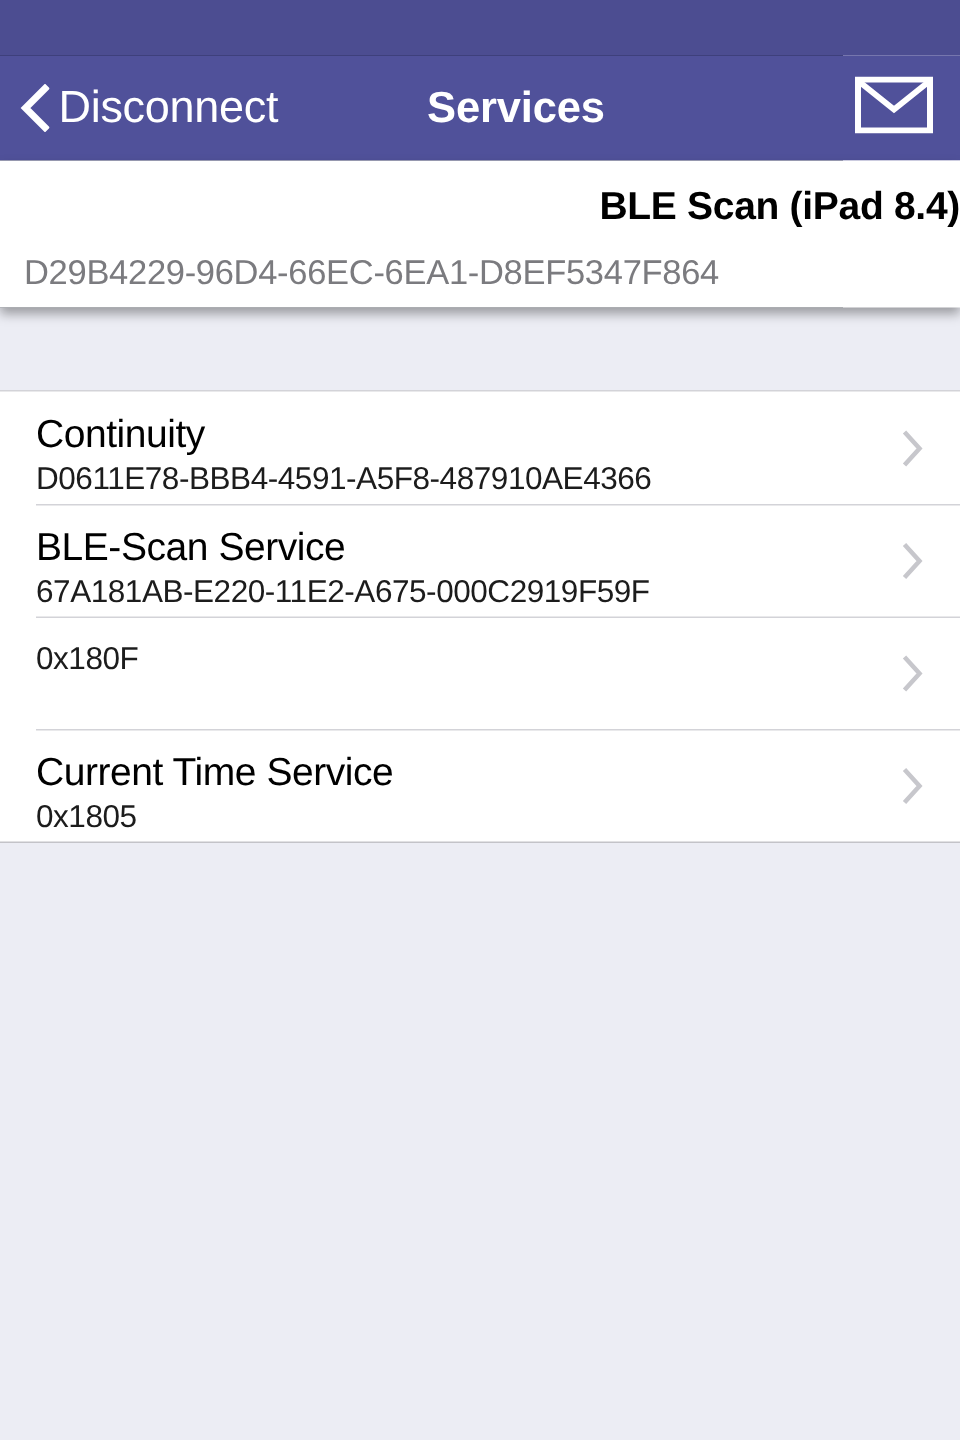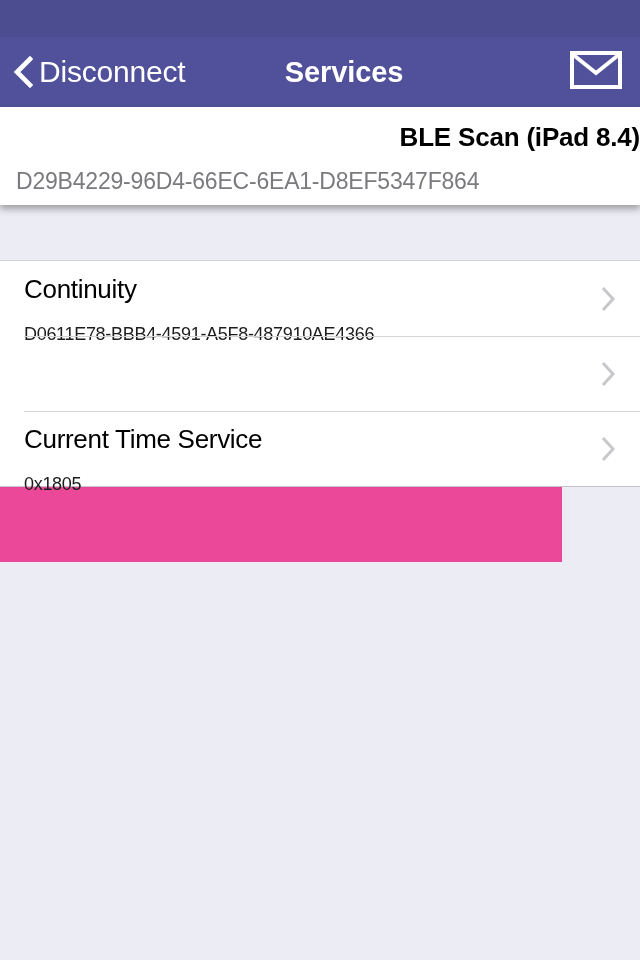--- a/index.html
+++ b/index.html
@@ -12,21 +12,21 @@
     overflow: hidden;
     background: #ecedf4;
     font-family: "Liberation Sans", sans-serif;
     -webkit-font-smoothing: antialiased;
   }
 
   .phone {
     position: relative;
     width: 562px;
     height: 960px;
-    background: #ec4899;
+    background: #0f172a;
   }
 
   
   .status-bar {
     position: absolute;
     top: 0; left: 0;
     width: 640px;
     height: 37px;
     background: #4c4d91;
   }
@@ -157,23 +157,23 @@
     background: #d3d3d8;
   }
   .service-title {
     color: #000000;
     font-size: 26px;
     font-weight: normal;
     line-height: 1.16;
     letter-spacing: -0.3px;
   }
   .service-uuid {
-    margin-top: 20px;
+    margin-top: 4px;
     color: #1c1c1c;
-    font-size: 18px;
+    font-size: 21px;
     font-weight: 400;
     line-height: 1.16;
     letter-spacing: -0.3px;
   }
   .row-chevron {
     position: absolute;
     right: 24px;
     top: 50%;
     transform: translateY(-50%);
     width: 16px;
@@ -232,22 +232,32 @@
     <div class="service-row">
       <div class="service-title">Continuity</div>
       <div class="service-uuid">D0611E78-BBB4-4591-A5F8-487910AE4366</div>
       <span>
         <svg class="row-chevron" viewBox="0 0 16 28" aria-hidden="true">
           <polyline points="3,3 13,14 3,25" fill="none" stroke="#c7c7cc" stroke-width="3" stroke-linecap="butt" stroke-linejoin="miter"></polyline>
         </svg>
       </span>
     </div>
 
-
-    <div class="service-row">
+    <div class="service-row">
+      <div class="service-title">BLE-Scan Service</div>
+      <div class="service-uuid">67A181AB-E220-11E2-A675-000C2919F59F</div>
+      <span>
+        <svg class="row-chevron" viewBox="0 0 16 28" aria-hidden="true">
+          <polyline points="3,3 13,14 3,25" fill="none" stroke="#c7c7cc" stroke-width="3" stroke-linecap="butt" stroke-linejoin="miter"></polyline>
+        </svg>
+      </span>
+    </div>
+
+    <div class="service-row">
+      <div class="service-uuid">0x180F</div>
       <span>
         <svg class="row-chevron" viewBox="0 0 16 28" aria-hidden="true">
           <polyline points="3,3 13,14 3,25" fill="none" stroke="#c7c7cc" stroke-width="3" stroke-linecap="butt" stroke-linejoin="miter"></polyline>
         </svg>
       </span>
     </div>
 
     <div class="service-row">
       <div class="service-title">Current Time Service</div>
       <div class="service-uuid">0x1805</div>

